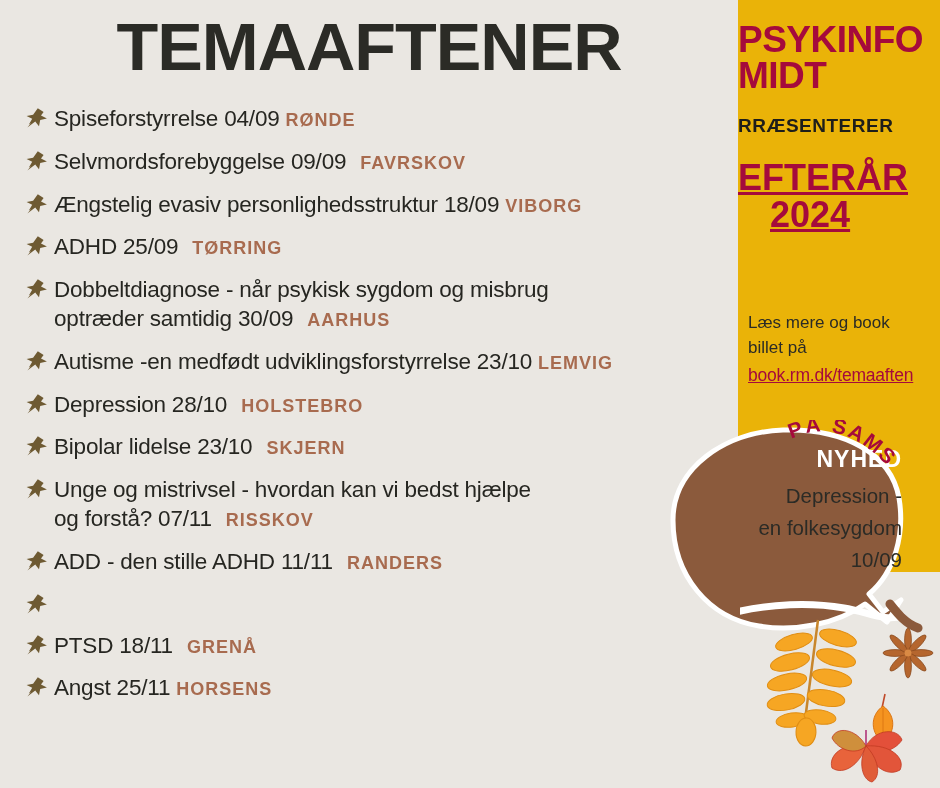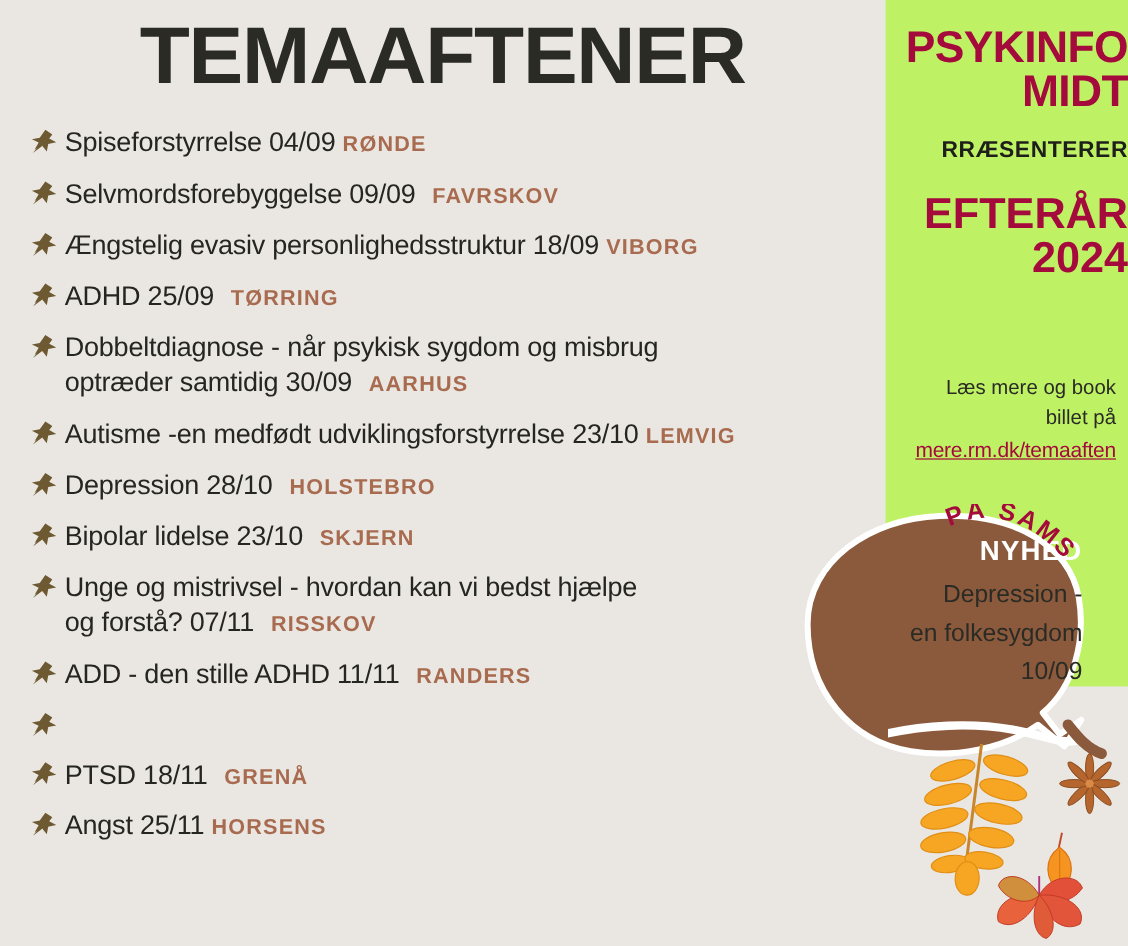--- a/index.html
+++ b/index.html
@@ -15,22 +15,22 @@
     width:940px; height:788px;
     background:#EAE7E2;
     overflow:hidden;
   }
 
   
   .sidebar {
     position:absolute;
     left:738px; top:0;
     width:202px; height:572px;
-    background:#bef264;
-    text-align:right;
+    background:#eab308;
+    text-align:left;
     padding-top:22px;
   }
   .brand {
     color:#A50A3C;
     font-weight:bold;
     font-size:37px;
     line-height:0.98;
     letter-spacing:-0.5px;
   }
   .brand .l2 { display:block; }
@@ -41,20 +41,21 @@
     font-weight:bold;
     letter-spacing:0.5px;
   }
   .season {
     margin-top:22px;
     color:#A50A3C;
     font-weight:bold;
     font-size:36px;
     line-height:1.04;
     letter-spacing:0px;
+    text-decoration:underline;
   }
   .season .yr { display:block;padding-left:32px; }
   .booknote {
     margin-top:78px;
     color:#2B2B26;
     font-size:17px;
     line-height:1.45;
     padding:0 10px;
   }
   .booklink {
@@ -294,21 +295,21 @@
       <span class="l2">MIDT</span>
     </div>
     <div class="presenterer">RRÆSENTERER</div>
     <div class="season">
       <span>EFTERÅR</span>
       <span class="yr">2024</span>
     </div>
     <div class="booknote">
       <span>Læs mere og book</span><br>
       <span>billet på</span>
-      <a class="booklink" href="#">mere.rm.dk/temaaften</a>
+      <a class="booklink" href="#">book.rm.dk/temaaften</a>
     </div>
   </div>
 
   <div class="bubble-wrap">
     <svg width="285" height="226" viewBox="0 0 285 226">
       <path d="M18 96 C18 44 70 8 128 6 C190 4 236 30 244 74 C250 110 240 148 214 170
                L228 188 L246 176 L232 198 L210 180
                C182 200 140 208 104 202 C54 194 18 152 18 96 Z" fill="#8B5A3C" stroke="#FFFFFF" stroke-width="5" stroke-linejoin="round"></path>
     </svg>
     <div class="bubble-text">

